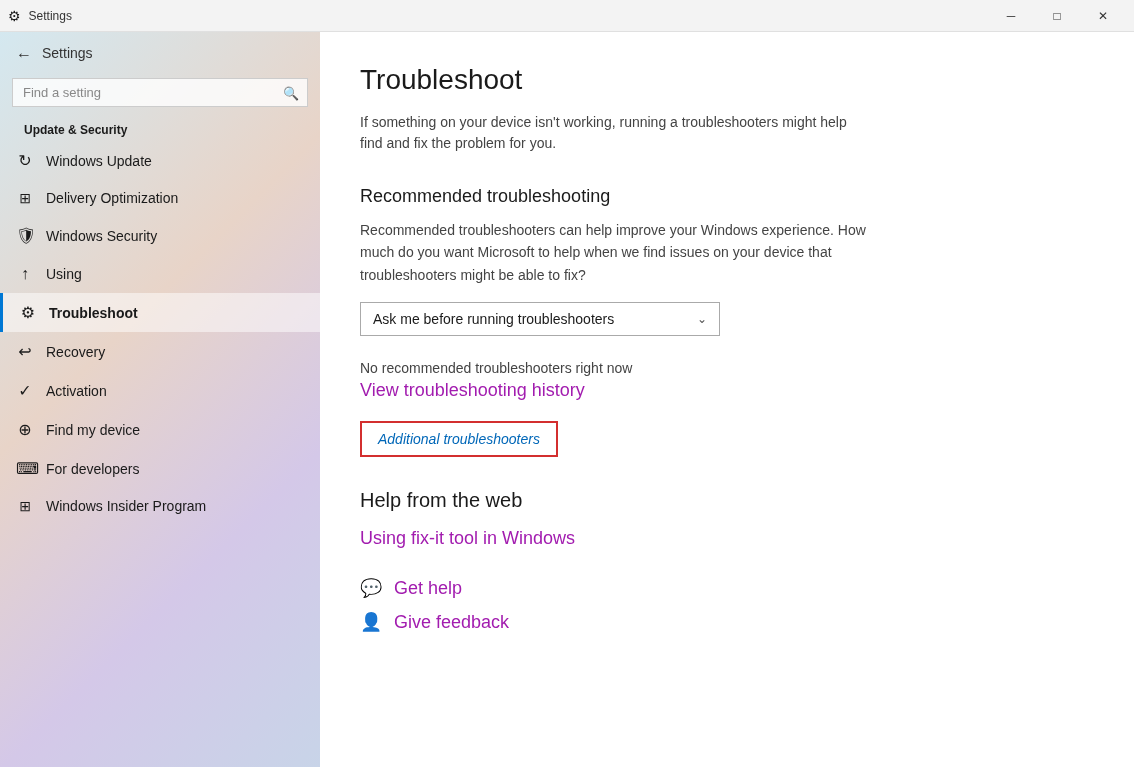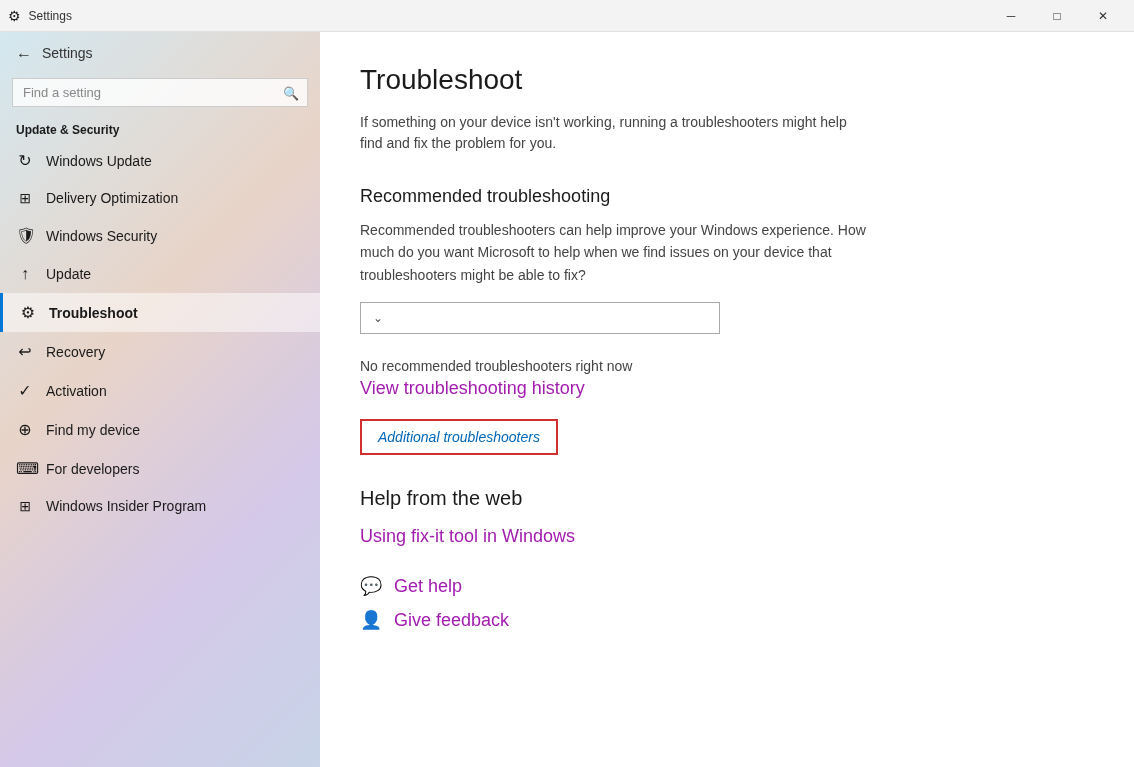--- a/index.html
+++ b/index.html
@@ -43,21 +43,21 @@
       width: 100%; padding: 6px 30px 6px 10px; border: 1px solid #ccc;
       background: rgba(255,255,255,0.8); font-size: 13px; outline: none; color: #333;
     }
     .sidebar-search input::placeholder { color: #888; }
     .sidebar-search-icon {
       position: absolute; right: 8px; top: 50%; transform: translateY(-50%);
       color: #555; font-size: 13px; pointer-events: none;
     }
 
     .sidebar-section-title {
-      font-size: 12px; font-weight: 700; padding: 8px 16px 4px 16px;
+      font-size: 12px; font-weight: 700; padding: 8px 16px 4px 24px;
       color: #1a1a1a; letter-spacing: 0;
     }
 
     .nav-item {
       display: flex; align-items: center; gap: 12px;
       padding: 10px 16px; cursor: pointer; color: #1a1a1a;
       position: relative;
     }
     .nav-item.active { background: rgba(255,255,255,0.5); border-left: 3px solid #0078d4; }
     .nav-item.active .nav-label { font-weight: 600; }
@@ -138,21 +138,21 @@
     <div class="nav-item">
       <span class="nav-icon" style="font-size:14px;">⊞</span>
       <span class="nav-label">Delivery Optimization</span>
     </div>
     <div class="nav-item">
       <span class="nav-icon">🛡</span>
       <span class="nav-label">Windows Security</span>
     </div>
     <div class="nav-item">
       <span class="nav-icon">↑</span>
-      <span class="nav-label">Update</span>
+      <span class="nav-label">Using</span>
     </div>
     <div class="nav-item active">
       <span class="nav-icon">⚙</span>
       <span class="nav-label">Troubleshoot</span>
     </div>
     <div class="nav-item">
       <span class="nav-icon">↩</span>
       <span class="nav-label">Recovery</span>
     </div>
     <div class="nav-item">
@@ -175,20 +175,21 @@
 
   <div class="content">
 
     <h1 class="page-title">Troubleshoot</h1>
     <p class="page-subtitle">If something on your device isn't working, running a troubleshooters might help find and fix the problem for you.</p>
 
     <h2 class="section-title">Recommended troubleshooting</h2>
     <p class="section-desc">Recommended troubleshooters can help improve your Windows experience. How much do you want Microsoft to help when we find issues on your device that troubleshooters might be able to fix?</p>
 
     <div class="dropdown-select">
+      <span>Ask me before running troubleshooters</span>
       <span class="dropdown-arrow">⌄</span>
     </div>
 
     <p class="status-text">No recommended troubleshooters right now</p>
 
     <a class="link-blue">View troubleshooting history</a>
 
     <br>
 
     <div class="additional-btn">

